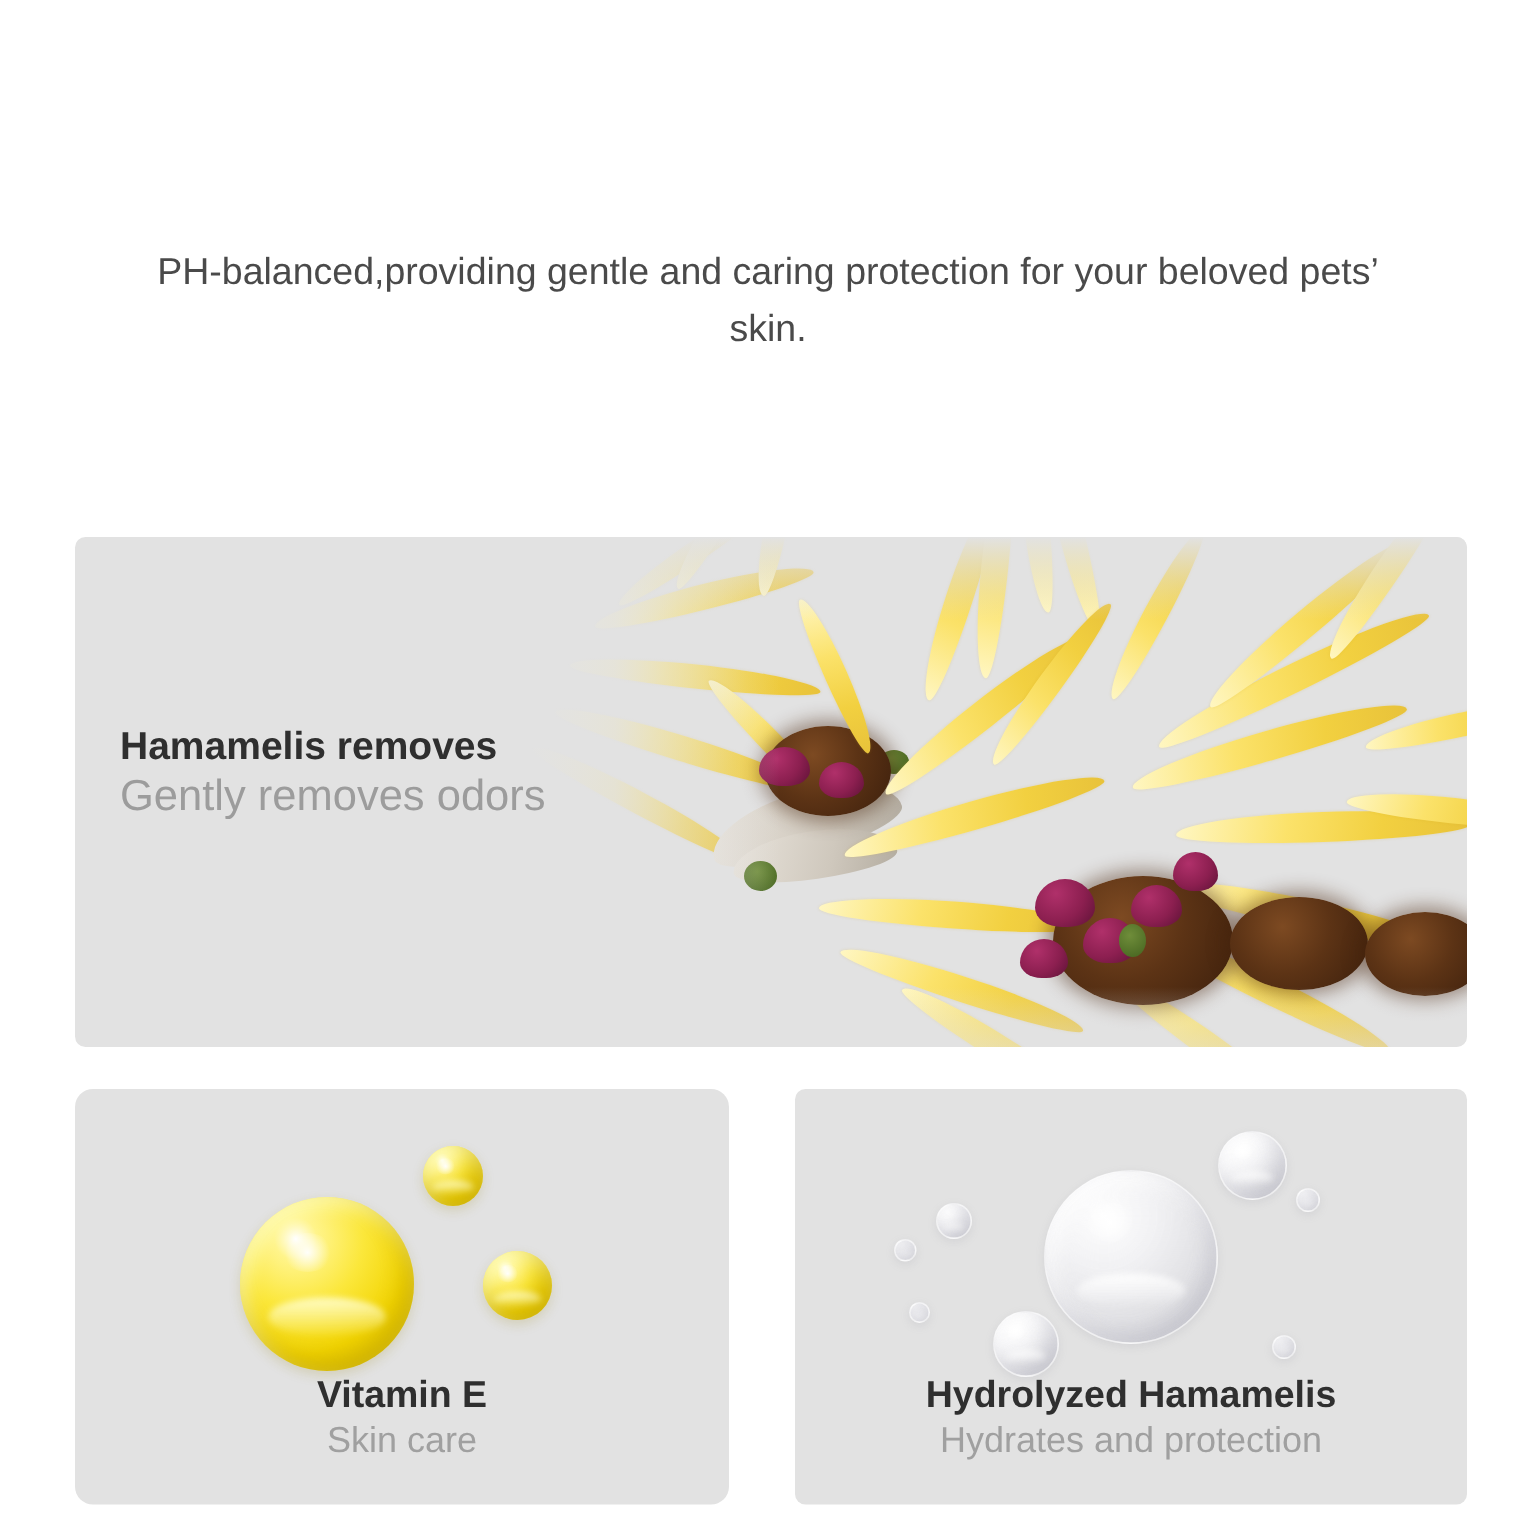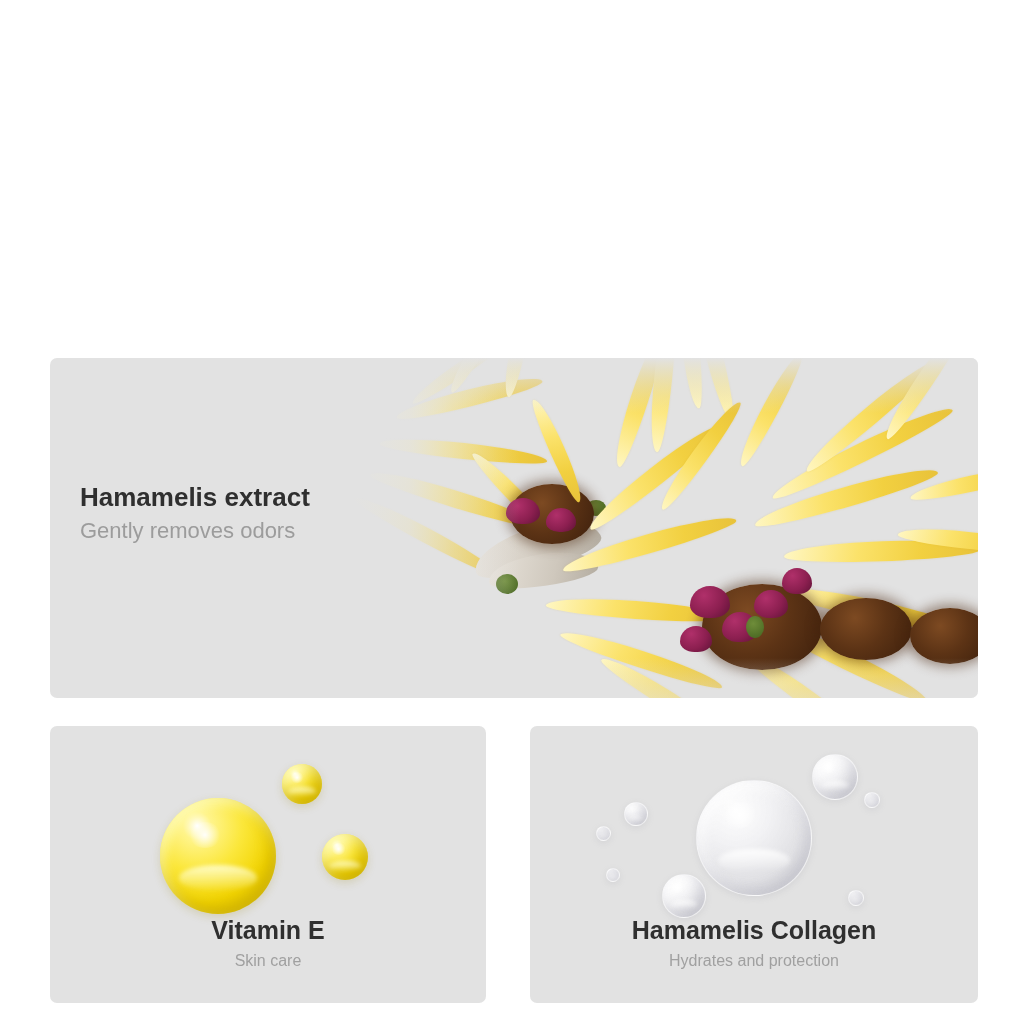--- a/index.html
+++ b/index.html
@@ -70,20 +70,21 @@
     top: 358px;
     width: 928px;
     height: 340px;
   }
 
   .card-vitamin {
     left: 50px;
     top: 726px;
     width: 436px;
     height: 277px;
+    border-radius: 12px;
   }
 
   .card-collagen {
     left: 530px;
     top: 726px;
     width: 448px;
     height: 277px;
   }
 
   
@@ -92,21 +93,21 @@
     z-index: 5;
   }
   .label-title {
     font-size: 26px;
     font-weight: 700;
     color: #2f2f2f;
     line-height: 34px;
     white-space: nowrap;
   }
   .label-sub {
-    font-size: 22px;
+    font-size: 29px;
     font-weight: 400;
     color: #9c9c9c;
     line-height: 34px;
     white-space: nowrap;
   }
 
   .hamamelis-labels {
     left: 30px;
     top: 122px;
     text-align: left;
@@ -116,21 +117,21 @@
     left: 0;
     top: 188px;
     width: 100%;
     text-align: center;
   }
   .bottom-labels .label-title {
     font-size: 25px;
     line-height: 33px;
   }
   .bottom-labels .label-sub {
-    font-size: 16px;
+    font-size: 24px;
     line-height: 28px;
     color: #a0a0a0;
   }
 
   
   .flower-stage {
     position: absolute;
     left: 300px;
     top: 0;
     width: 628px;
@@ -248,20 +249,21 @@
     position: absolute;
     border-radius: 50%;
     background: radial-gradient(circle, rgba(255,255,255,0.98) 0%, rgba(255,255,255,0) 72%);
   }
 </style>
 </head>
 <body>
 
 <div class="page">
 
+  <p class="subtitle">PH-balanced,providing gentle and caring protection for your beloved pets’ skin.</p>
 
   <div class="card card-hamamelis">
 
     <div class="flower-stage">
 
       <div class="petal" style="left:46px;  top:46px;  width:150px; height:17px; transform:rotate(-14deg);"></div>
       <div class="petal" style="left:30px;  top:78px;  width:168px; height:16px; transform:rotate(6deg);"></div>
       <div class="petal" style="left:60px;  top:30px;  width:128px; height:14px; transform:rotate(-34deg);"></div>
       <div class="petal" style="left:96px;  top:18px;  width:104px; height:14px; transform:rotate(-58deg);"></div>
       <div class="petal" style="left:20px;  top:112px; width:176px; height:17px; transform:rotate(17deg);"></div>
@@ -309,21 +311,21 @@
       <div class="petal" style="left:560px; top:128px; width:130px; height:16px; transform:rotate(-12deg);"></div>
       <div class="petal" style="left:548px; top:168px; width:140px; height:17px; transform:rotate(6deg);"></div>
       <div class="core" style="left:560px; top:250px; width:80px; height:56px;"></div>
 
       <div class="flower-fade-top"></div>
       <div class="flower-fade"></div>
       <div class="flower-fade-bottom"></div>
     </div>
 
     <div class="label-block hamamelis-labels">
-      <div class="label-title">Hamamelis extract</div>
+      <div class="label-title">Hamamelis removes</div>
       <div class="label-sub">Gently removes odors</div>
     </div>
   </div>
 
   <div class="card card-vitamin">
 
     <div>
       <div class="droplet" style="left:110px; top:72px; width:116px; height:116px;"></div>
       <div class="droplet-hi" style="left:138px; top:96px; width:34px; height:26px;"></div>
 
@@ -353,18 +355,18 @@
       <div class="bubble-hi" style="left:140px; top:156px; width:14px; height:11px;"></div>
 
       <div class="bubble" style="left:94px; top:76px; width:22px; height:22px;"></div>
       <div class="bubble" style="left:66px; top:100px; width:13px; height:13px;"></div>
       <div class="bubble" style="left:76px; top:142px; width:12px; height:12px;"></div>
       <div class="bubble" style="left:334px; top:66px; width:14px; height:14px;"></div>
       <div class="bubble" style="left:318px; top:164px; width:14px; height:14px;"></div>
     </div>
 
     <div class="label-block bottom-labels">
-      <div class="label-title">Hamamelis Collagen</div>
+      <div class="label-title">Hydrolyzed Hamamelis</div>
       <div class="label-sub">Hydrates and protection</div>
     </div>
   </div>
 
 </div>
 
 </body></html>

